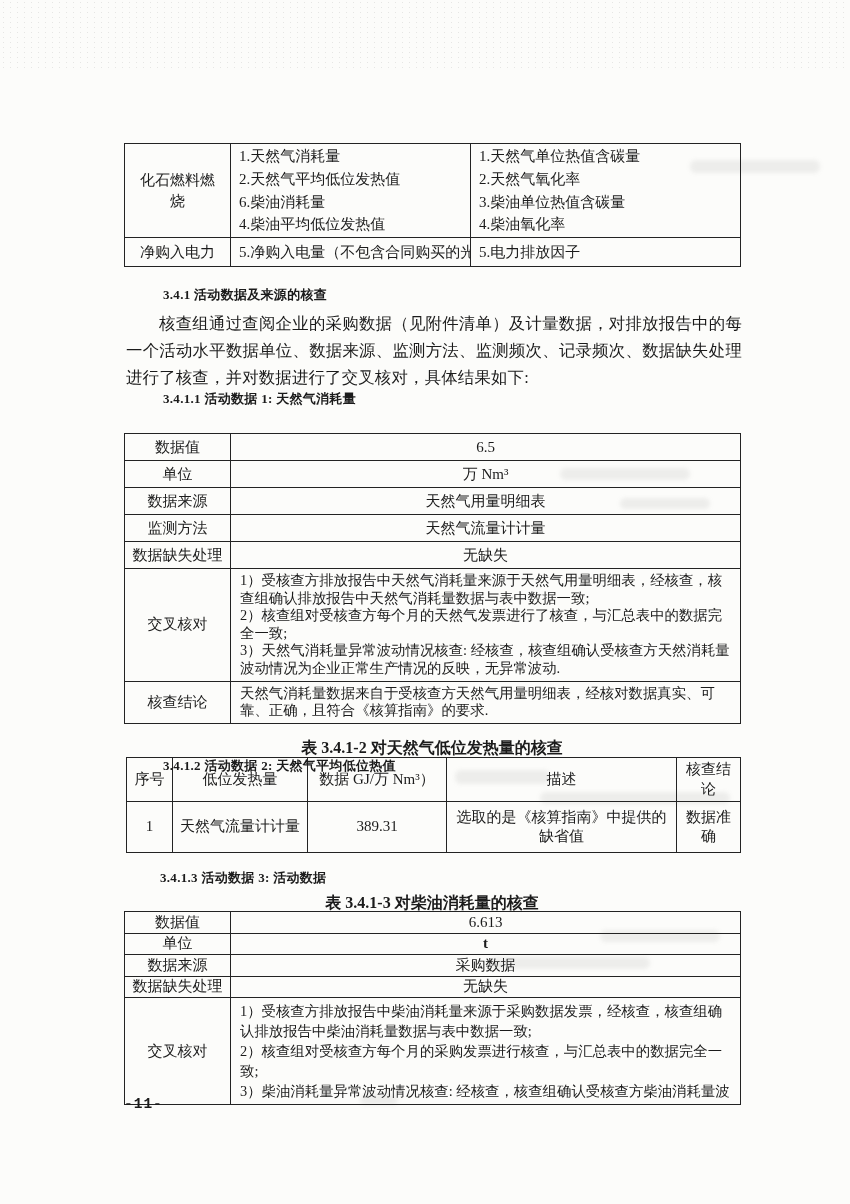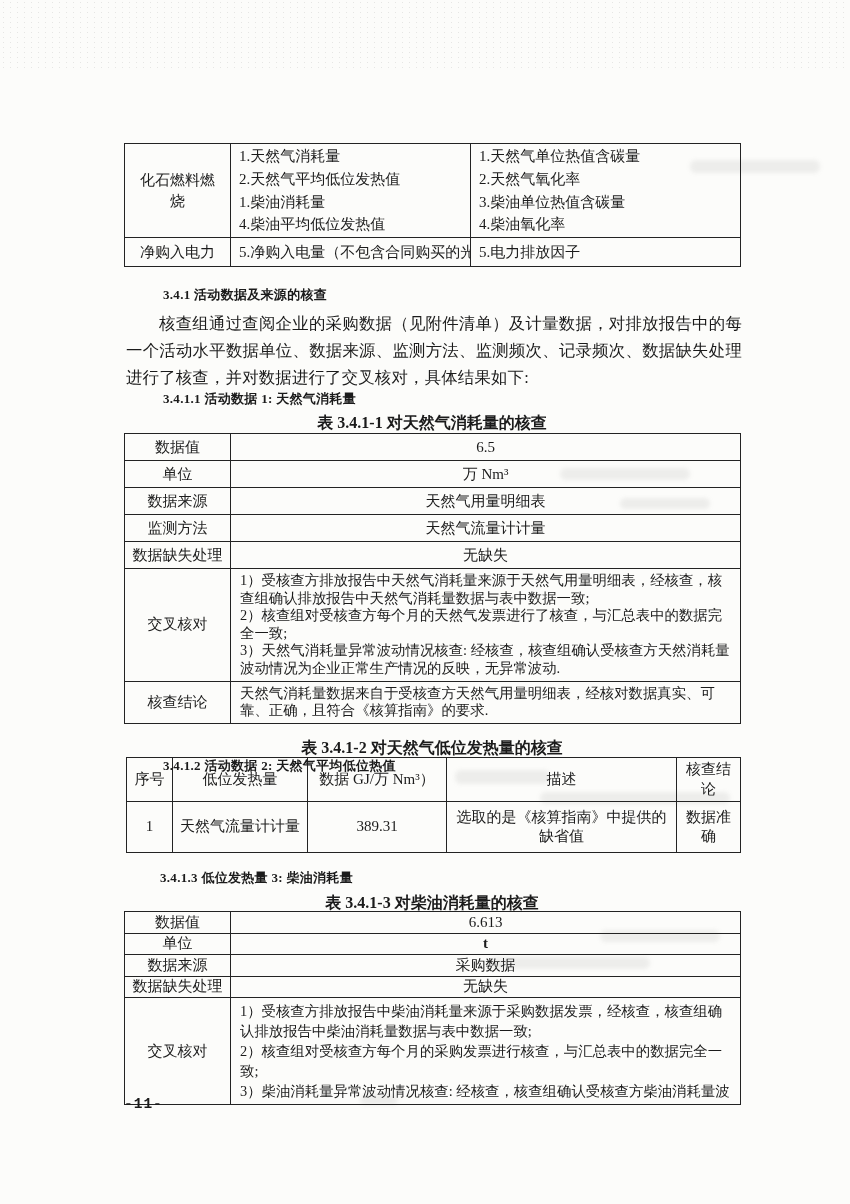--- a/index.html
+++ b/index.html
@@ -94,21 +94,21 @@
         <col style="width:106px">
         <col style="width:240px">
         <col style="width:270px">
       </colgroup>
     <tbody>
         <tr class="r1">
       <td class="cat">化石燃料燃烧</td>
       <td class="items">
         <div>1.天然气消耗量</div>
         <div>2.天然气平均低位发热值</div>
-        <div>1.柴油消耗量</div>
+        <div>6.柴油消耗量</div>
         <div>4.柴油平均低位发热值</div>
       </td>
       <td class="items">
         <div>1.天然气单位热值含碳量</div>
         <div>2.天然气氧化率</div>
         <div>3.柴油单位热值含碳量</div>
         <div>4.柴油氧化率</div>
       </td>
     </tr>
     <tr class="r2">
@@ -120,21 +120,20 @@
         <div>5.电力排放因子</div>
       </td>
     </tr>
   </tbody>
     </table>
 
   <div class="sec-heading" id="h-341">3.4.1 活动数据及来源的核查</div>
   <div class="para">核查组通过查阅企业的采购数据（见附件清单）及计量数据，对排放报告中的每一个活动水平数据单位、数据来源、监测方法、监测频次、记录频次、数据缺失处理进行了核查，并对数据进行了交叉核对，具体结果如下:</div>
 
   <div class="sec-heading" id="h-3411">3.4.1.1 活动数据 1: 天然气消耗量</div>
-  <div class="tbl-title" id="t1-title">表 3.4.1-1 对天然气消耗量的核查</div>
   <table class="tbl kv" id="table-341-1">
     <colgroup>
         <col style="width:106px">
         <col style="width:510px">
       </colgroup>
     <tbody>
         <tr class="sr">
       <td class="lbl">数据值</td>
       <td class="val">6.5</td>
     </tr>
@@ -192,21 +191,21 @@
     <tr class="dr">
       <td>1</td>
       <td>天然气流量计计量</td>
       <td>389.31</td>
       <td>选取的是《核算指南》中提供的缺省值</td>
       <td>数据准确</td>
     </tr>
   </tbody>
     </table>
 
-  <div class="sec-heading" id="h-3413">3.4.1.3 低位发热量 3: 柴油消耗量</div>
+  <div class="sec-heading" id="h-3413">3.4.1.3 活动数据 3: 活动数据</div>
   <div class="tbl-title" id="t3-title">表 3.4.1-3 对柴油消耗量的核查</div>
   <table class="tbl kv" id="table-341-3">
     <colgroup>
         <col style="width:106px">
         <col style="width:510px">
       </colgroup>
     <tbody>
         <tr class="sr">
       <td class="lbl">数据值</td>
       <td class="val">6.613</td>

